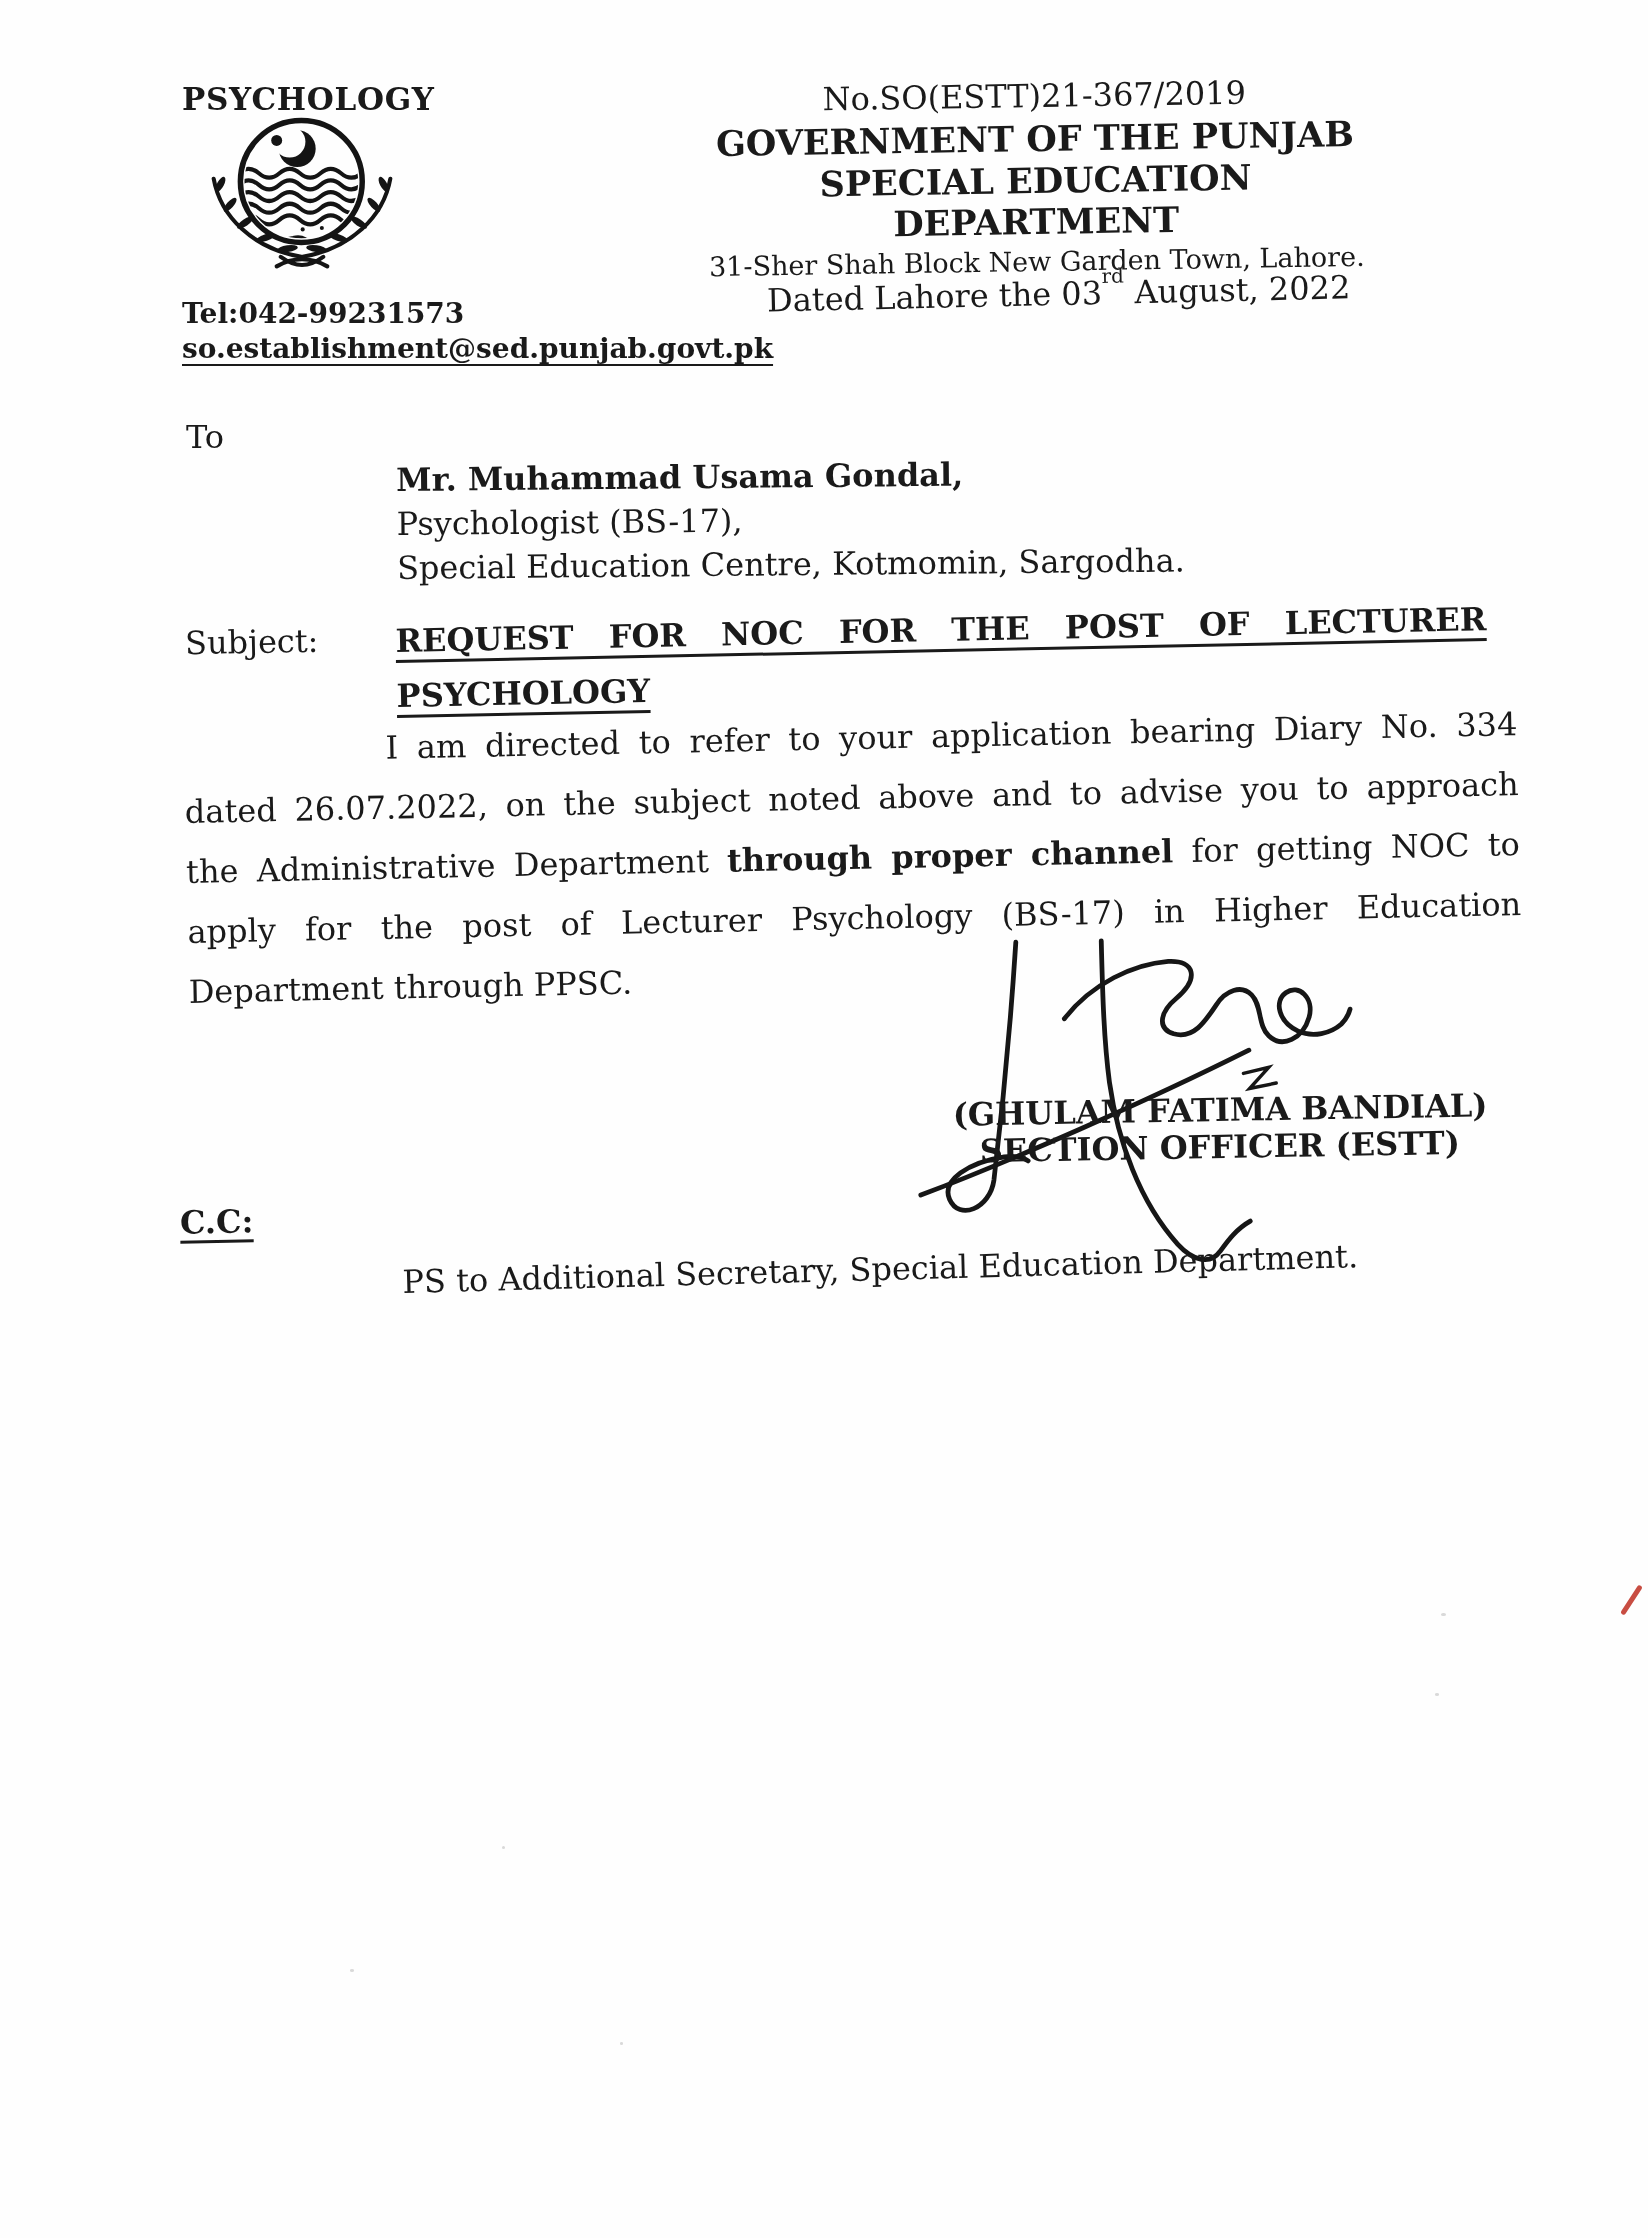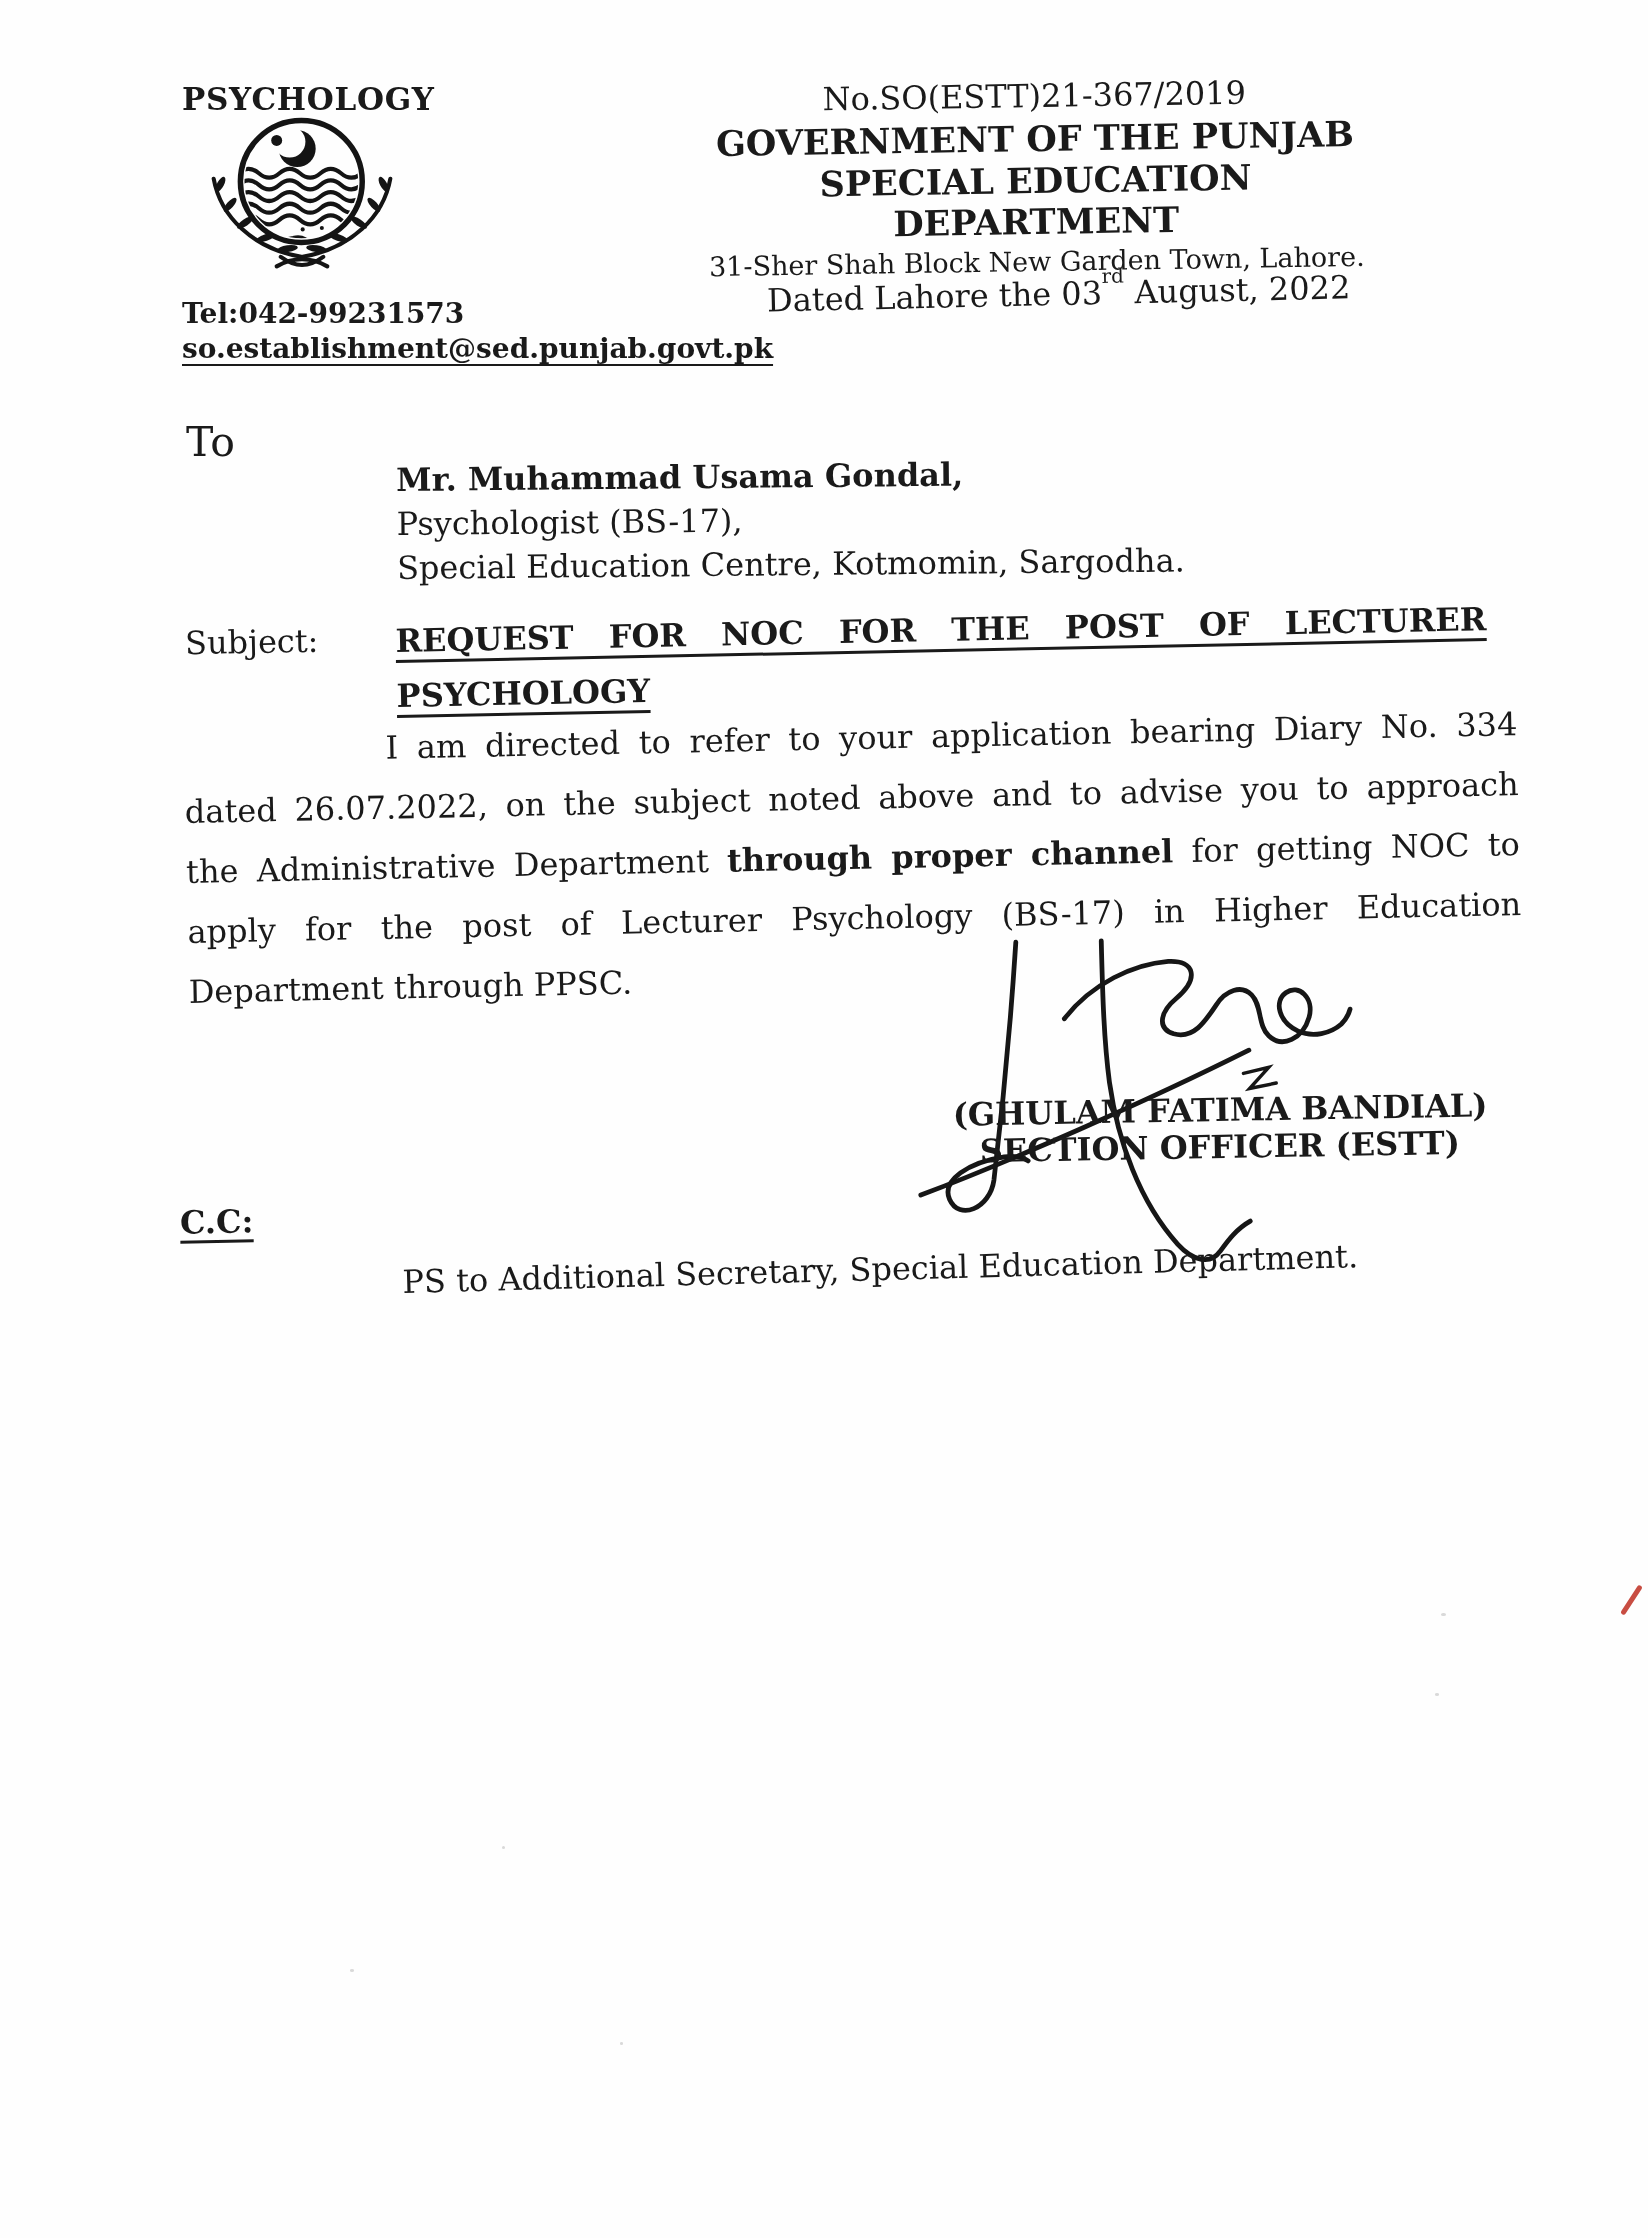--- a/index.html
+++ b/index.html
@@ -22,21 +22,21 @@
 
   .hdr{left:687px;top:77px;width:697px;text-align:center;transform:rotate(-0.9deg);}
   .hdr-ref{font-size:32px;margin-bottom:2.7px;}
   .hdr-govt{font-size:35px;font-weight:700;}
   .hdr-dept{font-size:35px;font-weight:700;margin-top:1.4px;}
   .hdr-addr{font-size:27px;margin-top:4.1px;}
 
   .dated{left:767px;top:275px;font-size:32px;transform:rotate(-1.3deg);white-space:nowrap;}
   .dated sup{font-size:0.62em;position:relative;top:-0.45em;}
 
-  .to-label{left:186px;top:418px;font-size:41px;}
+  .to-label{left:186px;top:418px;font-size:32px;}
   .addr{left:396px;top:458px;font-size:32px;line-height:44px;transform:rotate(-0.55deg);transform-origin:left top;white-space:nowrap;}
 
   .subj-label{left:185px;top:623px;font-size:32px;transform:rotate(-1.1deg);}
   .subj{left:395px;top:614px;width:1091px;font-size:32px;font-weight:700;line-height:55px;
         transform:rotate(-1.15deg);transform-origin:left top;}
   .subj .l1{text-align:justify;text-align-last:justify;text-decoration:underline;
             text-decoration-thickness:2.7px;text-underline-offset:8.2px;}
   .subj .l2{text-decoration:underline;text-decoration-thickness:2.7px;text-underline-offset:8.2px;display:inline-block;}
 
   .bodytxt{left:183px;top:722px;width:1334px;font-size:32px;transform:rotate(-1.2deg);transform-origin:left top;}

